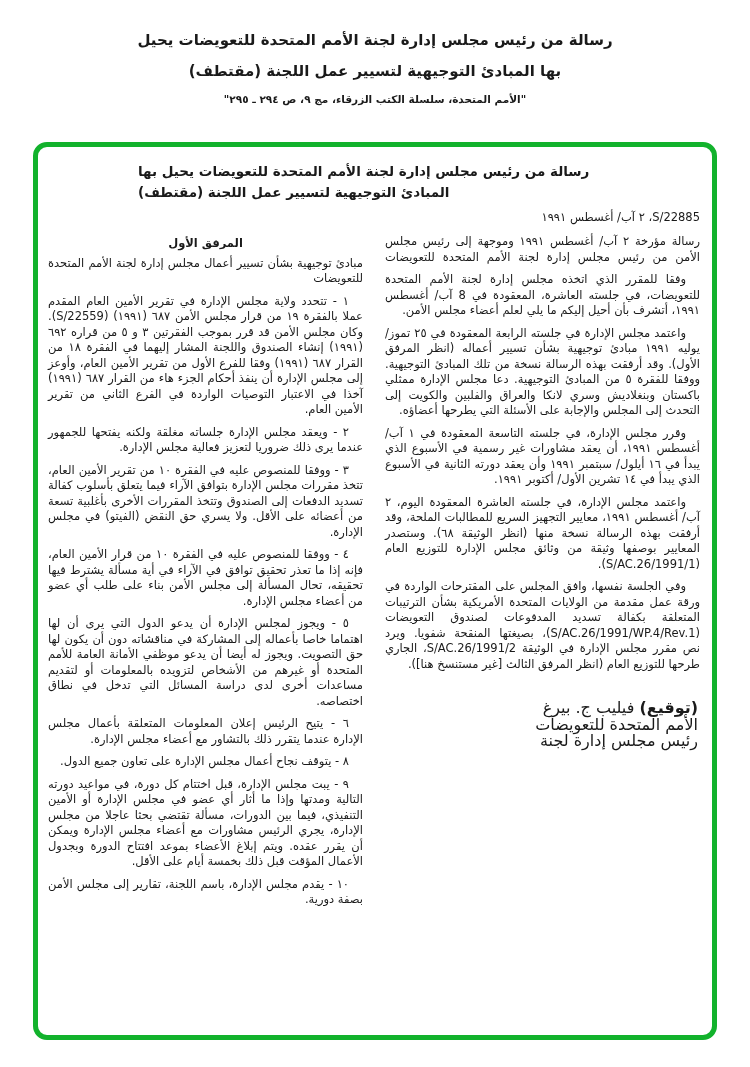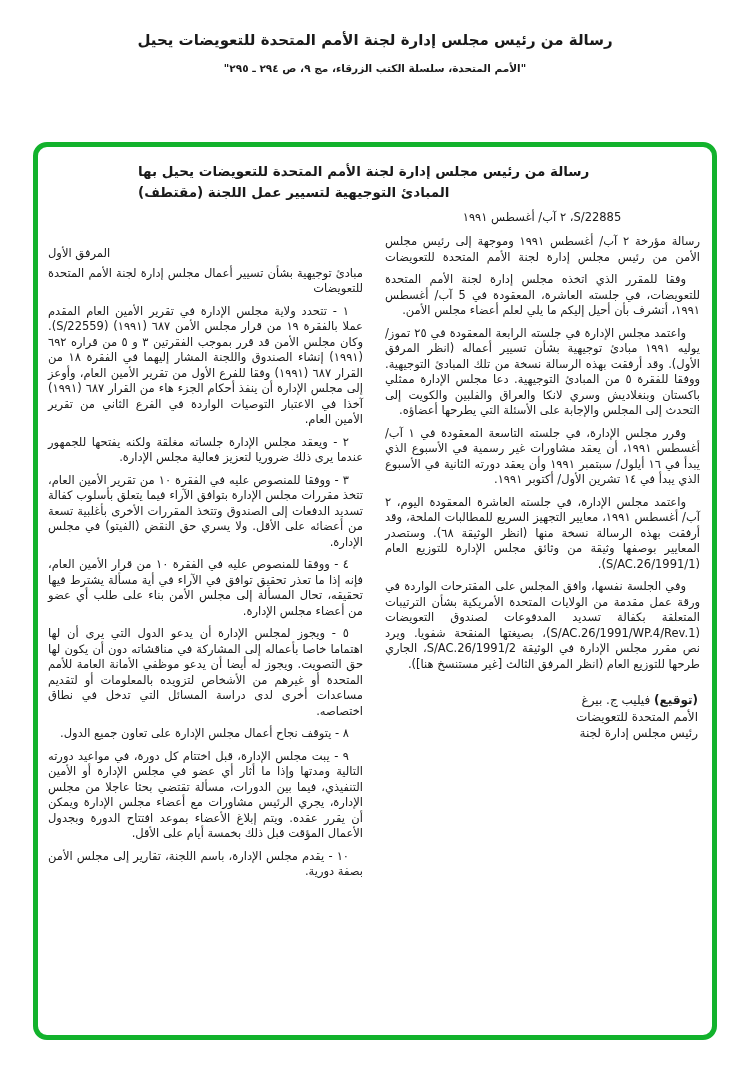--- a/index.html
+++ b/index.html
@@ -14,64 +14,65 @@
   .page-header .hs{font-size:10.5px;line-height:14px;margin-top:2px;}
   .doc-box{
     position:absolute;left:33px;top:142px;width:674px;height:888px;
     border:5px solid #12b22c;border-radius:14px;background:#ffffff;overflow:hidden;
   }
   .doc-title{
     direction:rtl;text-align:left;margin:14px 100px 0 100px;
     font-weight:bold;font-size:13.5px;line-height:21px;
   }
   .doc-number{
-    direction:rtl;text-align:center;width:316px;margin:7px 12px 0 346px;
+    direction:rtl;text-align:right;width:316px;margin:7px 12px 0 346px;
     font-size:11.5px;
   }
   .columns{
     display:flex;direction:rtl;gap:22px;padding:10px 12px 0 10px;
     align-items:flex-start;
   }
   .col{
     width:315px;direction:rtl;text-align:justify;
     font-size:11.5px;line-height:15.5px;
   }
   .col p{margin:0 0 7px 0;text-indent:14px;}
   .letter-heading{
     font-weight:normal;text-indent:0 !important;text-align:justify;text-align-last:justify;
     margin:0 0 8px 0;
   }
-  .annex-h1{font-weight:normal;text-align:left;margin:12px 0 4px 0;font-size:11.5px;}
+  .annex-h1{font-weight:bold;text-align:center;margin:2px 0 4px 0;font-size:11.5px;}
   .annex-h2{font-weight:normal;text-align:justify;margin:0 0 7px 0;font-size:11.5px;line-height:15.5px;}
   .signature{
-    margin-top:20px;margin-right:2px;margin-left:auto;width:210px;
-    text-align:right;line-height:16.5px;font-size:12px;
+    margin-top:28px;margin-right:2px;margin-left:auto;width:210px;
+    text-align:right;line-height:16.5px;font-size:16px;
   }
   .sig-bold{font-weight:bold;}
 </style>
 </head>
 <body>
 
 <div class="page-header">
   <div class="hl">رسالة من رئيس مجلس إدارة لجنة الأمم المتحدة للتعويضات يحيل</div>
+  <div class="hl">بها المبادئ التوجيهية لتسيير عمل اللجنة (مقتطف)</div>
   <div class="hs">"الأمم المتحدة، سلسلة الكتب الزرقاء، مج ٩، ص ٢٩٤ ـ ٢٩٥"</div>
 </div>
 
 <div class="doc-box">
   <div class="doc-title">
     <div>رسالة من رئيس مجلس إدارة لجنة الأمم المتحدة للتعويضات يحيل بها</div>
     <div>المبادئ التوجيهية لتسيير عمل اللجنة (مقتطف)</div>
   </div>
   <div class="doc-number">S/22885، ٢ آب/ أغسطس ١٩٩١</div>
 
   <div class="columns">
 
     <div class="col">
       <p class="letter-heading">رسالة مؤرخة ٢ آب/ أغسطس ١٩٩١ وموجهة إلى رئيس مجلس الأمن من رئيس مجلس إدارة لجنة الأمم المتحدة للتعويضات</p>
-      <p>وفقا للمقرر الذي اتخذه مجلس إدارة لجنة الأمم المتحدة للتعويضات، في جلسته العاشرة، المعقودة في 5 آب/ أغسطس ١٩٩١، أتشرف بأن أحيل إليكم ما يلي لعلم أعضاء مجلس الأمن.</p>
+      <p>وفقا للمقرر الذي اتخذه مجلس إدارة لجنة الأمم المتحدة للتعويضات، في جلسته العاشرة، المعقودة في 8 آب/ أغسطس ١٩٩١، أتشرف بأن أحيل إليكم ما يلي لعلم أعضاء مجلس الأمن.</p>
       <p>واعتمد مجلس الإدارة في جلسته الرابعة المعقودة في ٢٥ تموز/ يوليه ١٩٩١ مبادئ توجيهية بشأن تسيير أعماله (انظر المرفق الأول). وقد أرفقت بهذه الرسالة نسخة من تلك المبادئ التوجيهية. ووفقا للفقرة ٥ من المبادئ التوجيهية. دعا مجلس الإدارة ممثلي باكستان وبنغلاديش وسري لانكا والعراق والفلبين والكويت إلى التحدث إلى المجلس والإجابة على الأسئلة التي يطرحها أعضاؤه.</p>
       <p>وقرر مجلس الإدارة، في جلسته التاسعة المعقودة في ١ آب/ أغسطس ١٩٩١، أن يعقد مشاورات غير رسمية في الأسبوع الذي يبدأ في ١٦ أيلول/ سبتمبر ١٩٩١ وأن يعقد دورته الثانية في الأسبوع الذي يبدأ في ١٤ تشرين الأول/ أكتوبر ١٩٩١.</p>
       <p>واعتمد مجلس الإدارة، في جلسته العاشرة المعقودة اليوم، ٢ آب/ أغسطس ١٩٩١، معايير التجهيز السريع للمطالبات الملحة، وقد أرفقت بهذه الرسالة نسخة منها (انظر الوثيقة ٦٨). وستصدر المعايير بوصفها وثيقة من وثائق مجلس الإدارة للتوزيع العام (S/AC.26/1991/1).</p>
       <p>وفي الجلسة نفسها، وافق المجلس على المقترحات الواردة في ورقة عمل مقدمة من الولايات المتحدة الأمريكية بشأن الترتيبات المتعلقة بكفالة تسديد المدفوعات لصندوق التعويضات (S/AC.26/1991/WP.4/Rev.1)، بصيغتها المنقحة شفويا. ويرد نص مقرر مجلس الإدارة في الوثيقة S/AC.26/1991/2، الجاري طرحها للتوزيع العام (انظر المرفق الثالث [غير مستنسخ هنا]).</p>
       <div class="signature">
         <div>
           <span class="sig-bold">(توقيع)</span>
           <span>فيليب ج. بيرغ</span>
         </div>
         <div>الأمم المتحدة للتعويضات</div>
@@ -80,19 +81,20 @@
     </div>
 
     <div class="col">
       <div class="annex-h1">المرفق الأول</div>
       <div class="annex-h2">مبادئ توجيهية بشأن تسيير أعمال مجلس إدارة لجنة الأمم المتحدة للتعويضات</div>
       <p>١ - تتحدد ولاية مجلس الإدارة في تقرير الأمين العام المقدم عملا بالفقرة ١٩ من قرار مجلس الأمن ٦٨٧ (١٩٩١) (S/22559). وكان مجلس الأمن قد قرر بموجب الفقرتين ٣ و ٥ من قراره ٦٩٢ (١٩٩١) إنشاء الصندوق واللجنة المشار إليهما في الفقرة ١٨ من القرار ٦٨٧ (١٩٩١) وفقا للفرع الأول من تقرير الأمين العام، وأوعز إلى مجلس الإدارة أن ينفذ أحكام الجزء هاء من القرار ٦٨٧ (١٩٩١) آخذا في الاعتبار التوصيات الواردة في الفرع الثاني من تقرير الأمين العام.</p>
       <p>٢ - ويعقد مجلس الإدارة جلساته مغلقة ولكنه يفتحها للجمهور عندما يرى ذلك ضروريا لتعزيز فعالية مجلس الإدارة.</p>
       <p>٣ - ووفقا للمنصوص عليه في الفقرة ١٠ من تقرير الأمين العام، تتخذ مقررات مجلس الإدارة بتوافق الآراء فيما يتعلق بأسلوب كفالة تسديد الدفعات إلى الصندوق وتتخذ المقررات الأخرى بأغلبية تسعة من أعضائه على الأقل. ولا يسري حق النقض (الفيتو) في مجلس الإدارة.</p>
       <p>٤ - ووفقا للمنصوص عليه في الفقرة ١٠ من قرار الأمين العام، فإنه إذا ما تعذر تحقيق توافق في الآراء في أية مسألة يشترط فيها تحقيقه، تحال المسألة إلى مجلس الأمن بناء على طلب أي عضو من أعضاء مجلس الإدارة.</p>
       <p>٥ - ويجوز لمجلس الإدارة أن يدعو الدول التي يرى أن لها اهتماما خاصا بأعماله إلى المشاركة في مناقشاته دون أن يكون لها حق التصويت. ويجوز له أيضا أن يدعو موظفي الأمانة العامة للأمم المتحدة أو غيرهم من الأشخاص لتزويده بالمعلومات أو لتقديم مساعدات أخرى لدى دراسة المسائل التي تدخل في نطاق اختصاصه.</p>
+      <p>٦ - يتيح الرئيس إعلان المعلومات المتعلقة بأعمال مجلس الإدارة عندما يتقرر ذلك بالتشاور مع أعضاء مجلس الإدارة.</p>
       <p>٨ - يتوقف نجاح أعمال مجلس الإدارة على تعاون جميع الدول.</p>
       <p>٩ - يبت مجلس الإدارة، قبل اختتام كل دورة، في مواعيد دورته التالية ومدتها وإذا ما أثار أي عضو في مجلس الإدارة أو الأمين التنفيذي، فيما بين الدورات، مسألة تقتضي بحثا عاجلا من مجلس الإدارة، يجري الرئيس مشاورات مع أعضاء مجلس الإدارة ويمكن أن يقرر عقده. ويتم إبلاغ الأعضاء بموعد افتتاح الدورة وبجدول الأعمال المؤقت قبل ذلك بخمسة أيام على الأقل.</p>
       <p>١٠ - يقدم مجلس الإدارة، باسم اللجنة، تقارير إلى مجلس الأمن بصفة دورية.</p>
     </div>
 
   </div>
 </div>
 
 </body></html>

